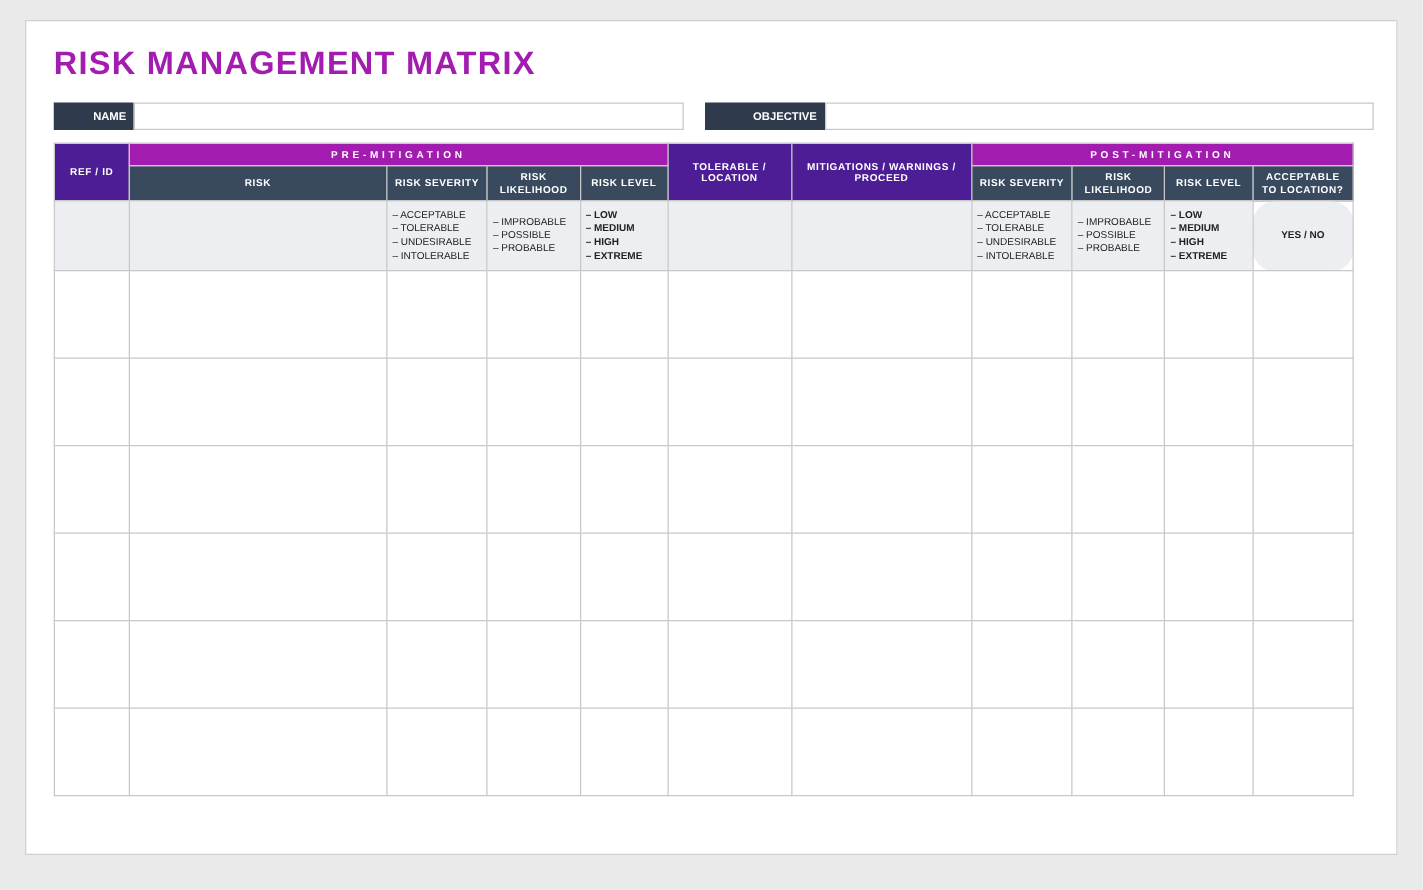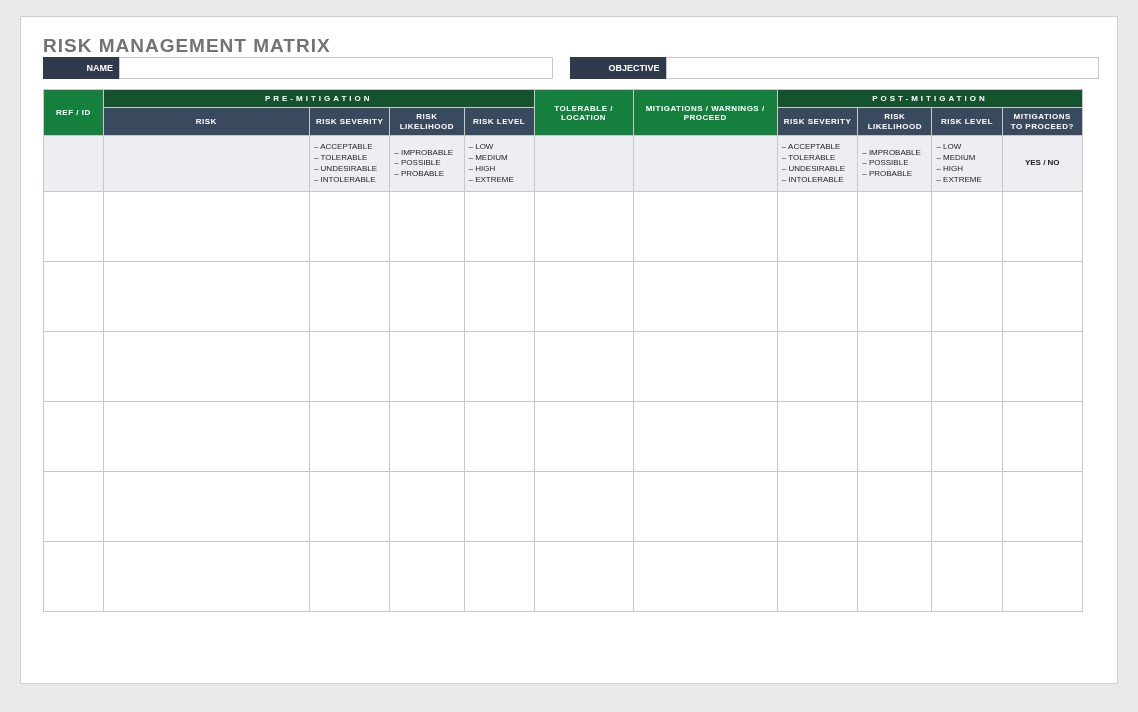--- a/index.html
+++ b/index.html
@@ -11,75 +11,76 @@
   }
   .page {
     position: absolute;
     left: 20px; top: 16px;
     width: 1098px; height: 668px;
     background: #ffffff;
     border: 1px solid #d0d0d0;
     padding: 18px 18px 18px 22px;
   }
   .title {
-    font-size: 19px;
+    font-size: 26px;
     font-weight: 800;
     letter-spacing: 1px;
-    color: #737373;
+    color: #a21caf;
+    margin-bottom: 16px;
   }
   
   .formbar {
     display: flex;
     align-items: stretch;
     margin-bottom: 10px;
     height: 22px;
   }
   .formbar .lbl {
     background: #2f3b4c;
     color: #fff;
     font-size: 9px;
     font-weight: 700;
     display: flex;
     align-items: center;
     justify-content: flex-end;
     padding: 0 6px;
   }
-  .formbar .lbl.name { width: 76px; }
+  .formbar .lbl.name { width: 64px; }
   .formbar .lbl.obj  { width: 96px; margin-left: 17px; }
   .formbar .field {
     flex: 1;
     border: 1px solid #c8c8c8;
     background: #fff;
   }
   
   table.matrix {
     border-collapse: collapse;
     width: 1040px;
     table-layout: fixed;
   }
   table.matrix th, table.matrix td {
     border: 1px solid #c8c8c8;
     font-size: 8px;
     vertical-align: middle;
     padding: 4px 4px;
   }
   table.matrix th {
-    background: #15803d;
+    background: #4c1d95;
     color: #fff;
     font-weight: 700;
     text-align: center;
     letter-spacing: 0.5px;
   }
   table.matrix th.sub {
     background: #3a4a5e;
     font-size: 8px;
     line-height: 1.2;
   }
   table.matrix th.group {
-    background: #14532d;
+    background: #a21caf;
     letter-spacing: 3px;
     font-size: 8px;
   }
   
   col.c-ref   { width: 58px; }
   col.c-risk  { width: 200px; }
   col.c-sev   { width: 78px; }
   col.c-lik   { width: 72px; }
   col.c-lvl   { width: 68px; }
   col.c-dept  { width: 96px; }
@@ -91,22 +92,22 @@
   
   tr.legend td {
     background: #eceef2;
     font-size: 8px;
     line-height: 1.35;
     padding: 6px 4px;
     color: #222;
     height: 46px;
   }
   tr.legend td .opt { white-space: nowrap; }
-  tr.legend td.bold .opt { font-weight: 400; }
-  tr.legend td.center { text-align: center; font-weight: 700; }
+  tr.legend td.bold .opt { font-weight: 700; }
+  tr.legend td.center { text-align: center; font-weight: 700; border-radius: 18px; }
   
   tr.bodyrow td {
     height: 70px;
     background: #fff;
   }
 </style>
 </head>
 <body>
 
 <div class="page">
@@ -143,21 +144,21 @@
         <th colspan="4" class="group">POST-MITIGATION</th>
       </tr>
       <tr>
         <th class="sub">RISK</th>
         <th class="sub">RISK SEVERITY</th>
         <th class="sub">RISK LIKELIHOOD</th>
         <th class="sub">RISK LEVEL</th>
         <th class="sub">RISK SEVERITY</th>
         <th class="sub">RISK LIKELIHOOD</th>
         <th class="sub">RISK LEVEL</th>
-        <th class="sub">MITIGATIONS TO PROCEED?</th>
+        <th class="sub">ACCEPTABLE TO LOCATION?</th>
       </tr>
     </thead>
     <tbody>
       <tr class="legend">
         <td></td>
         <td></td>
         <td>
             <div class="opt">– ACCEPTABLE</div>
             <div class="opt">– TOLERABLE</div>
             <div class="opt">– UNDESIRABLE</div>

